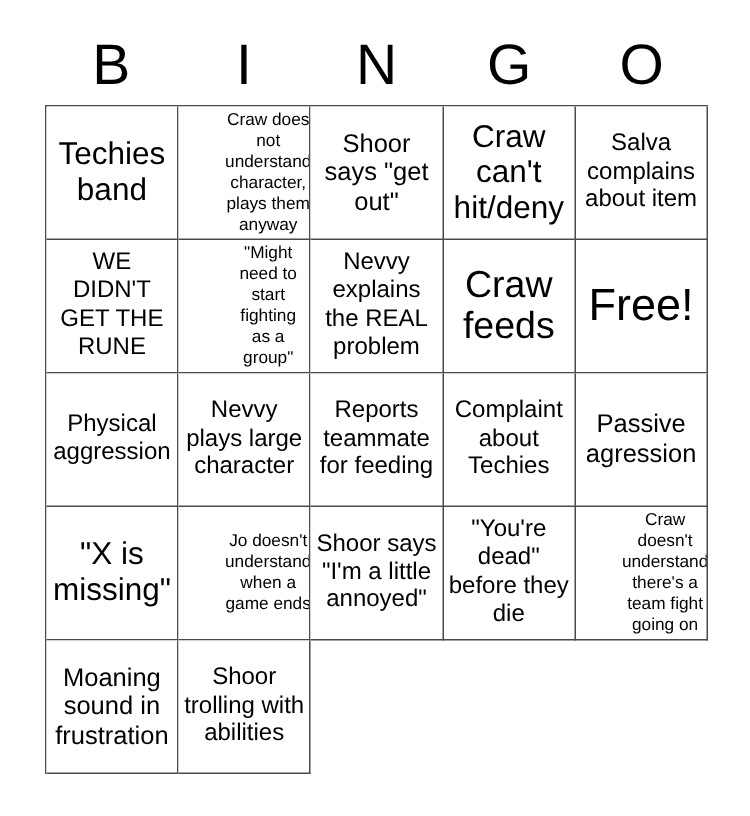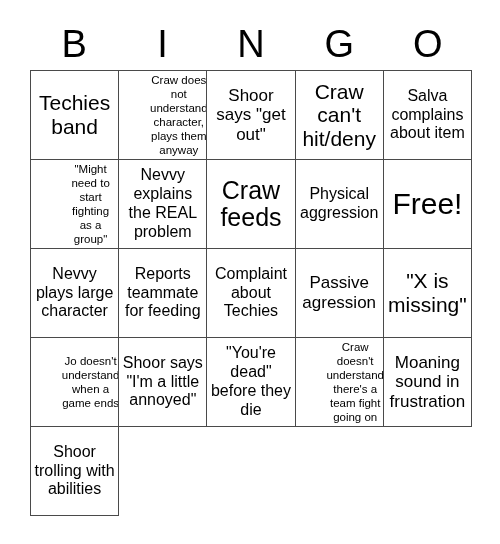--- a/index.html
+++ b/index.html
@@ -107,34 +107,37 @@
         <span class="cell-text fs-md">Shoor says "get out"</span>
       </div>
     <div class="cell">
         <span class="cell-text fs-lg">Craw can't hit/deny</span>
       </div>
 
     <div class="cell">
         <span class="cell-text fs-sm">Salva complains about item</span>
       </div>
     <div class="cell">
+        <span class="cell-text fs-sm">WE DIDN'T GET THE RUNE</span>
+      </div>
+    <div class="cell">
         <span class="cell-text fs-xs">"Might need to start fighting as a group"</span>
       </div>
 
     <div class="cell">
         <span class="cell-text fs-sm">Nevvy explains the REAL problem</span>
       </div>
     <div class="cell">
         <span class="cell-text fs-xl">Craw feeds</span>
       </div>
     <div class="cell">
-        <span class="cell-text fs-sm">Physical aggression</span>
+        <span class="cell-text fs-free">Free!</span>
       </div>
     <div class="cell">
-        <span class="cell-text fs-free">Free!</span>
+        <span class="cell-text fs-sm">Physical aggression</span>
       </div>
     <div class="cell">
         <span class="cell-text fs-sm">Nevvy plays large character</span>
       </div>
 
     <div class="cell">
         <span class="cell-text fs-sm">Reports teammate for feeding</span>
       </div>
     <div class="cell">
         <span class="cell-text fs-sm">Complaint about Techies</span>

